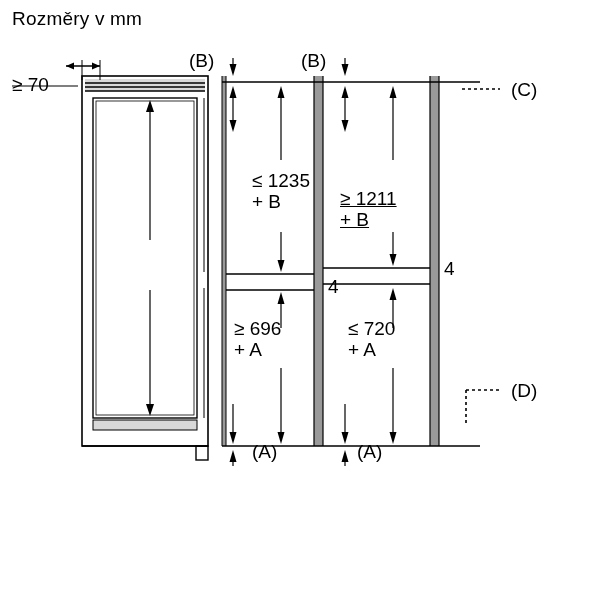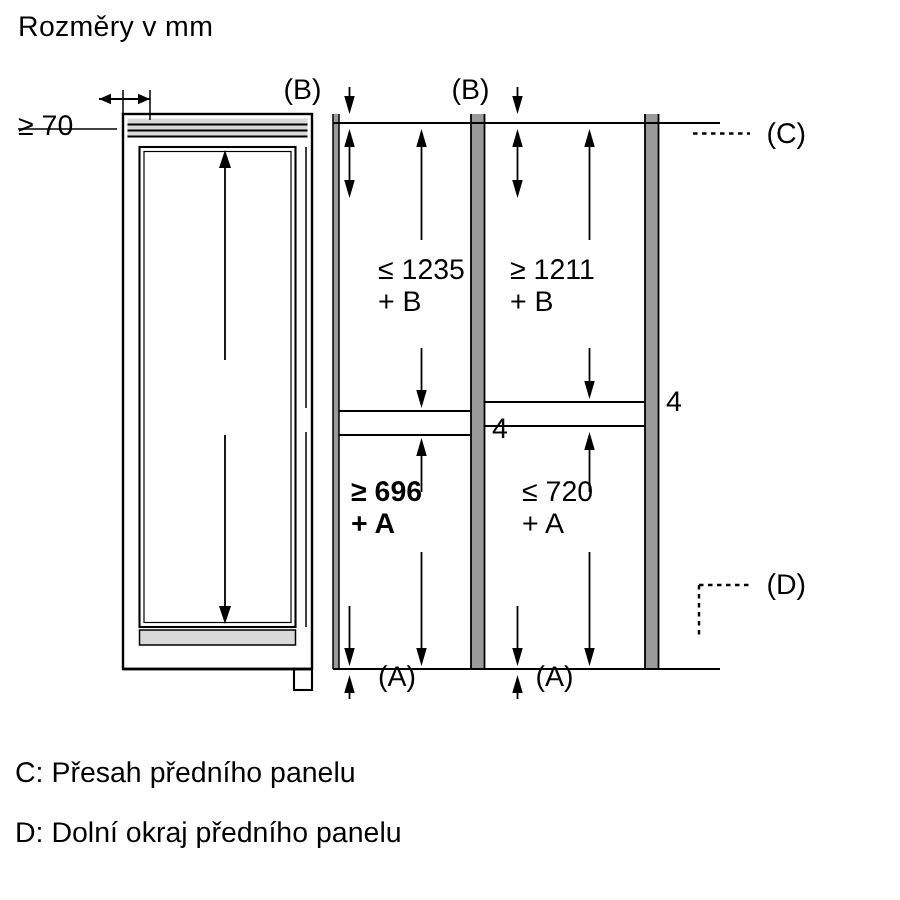--- a/index.html
+++ b/index.html
@@ -172,40 +172,32 @@
   <div class="lbl" style="left:511px; top:79px;">(C)</div>
   <div class="lbl" style="left:511px; top:380px;">(D)</div>
   <div class="lbl" style="left:252px; top:441px;">(A)</div>
   <div class="lbl" style="left:357px; top:441px;">(A)</div>
 
   <div class="lbl" style="left:228px; top:170px;padding-left:24px;">
     <span>≤ 1235</span><br>
     <span>+ B</span>
   </div>
 
-  <div class="lbl" style="left:340px; top:170px;">
+  <div class="lbl" style="left:340px; top:188px;text-decoration:underline;">
     <span>≥ 1211</span><br>
     <span>+ B</span>
   </div>
 
-  <div class="lbl" style="left:234px; top:318px;font-weight:bold;">
+  <div class="lbl" style="left:234px; top:318px;">
     <span>≥ 696</span><br>
     <span>+ A</span>
   </div>
 
   <div class="lbl" style="left:348px; top:318px;">
     <span>≤ 720</span><br>
     <span>+ A</span>
   </div>
 
   <div class="lbl" style="left:328px; top:276px;">4</div>
   <div class="lbl" style="left:444px; top:258px;">4</div>
 
-  <div class="legend legend-c">
-    <b>C:</b>
-    <span>Přesah předního panelu</span>
-  </div>
-  <div class="legend legend-d">
-    <b>D:</b>
-    <span>Dolní okraj předního panelu</span>
-  </div>
 
 </div>
 
 </body></html>

